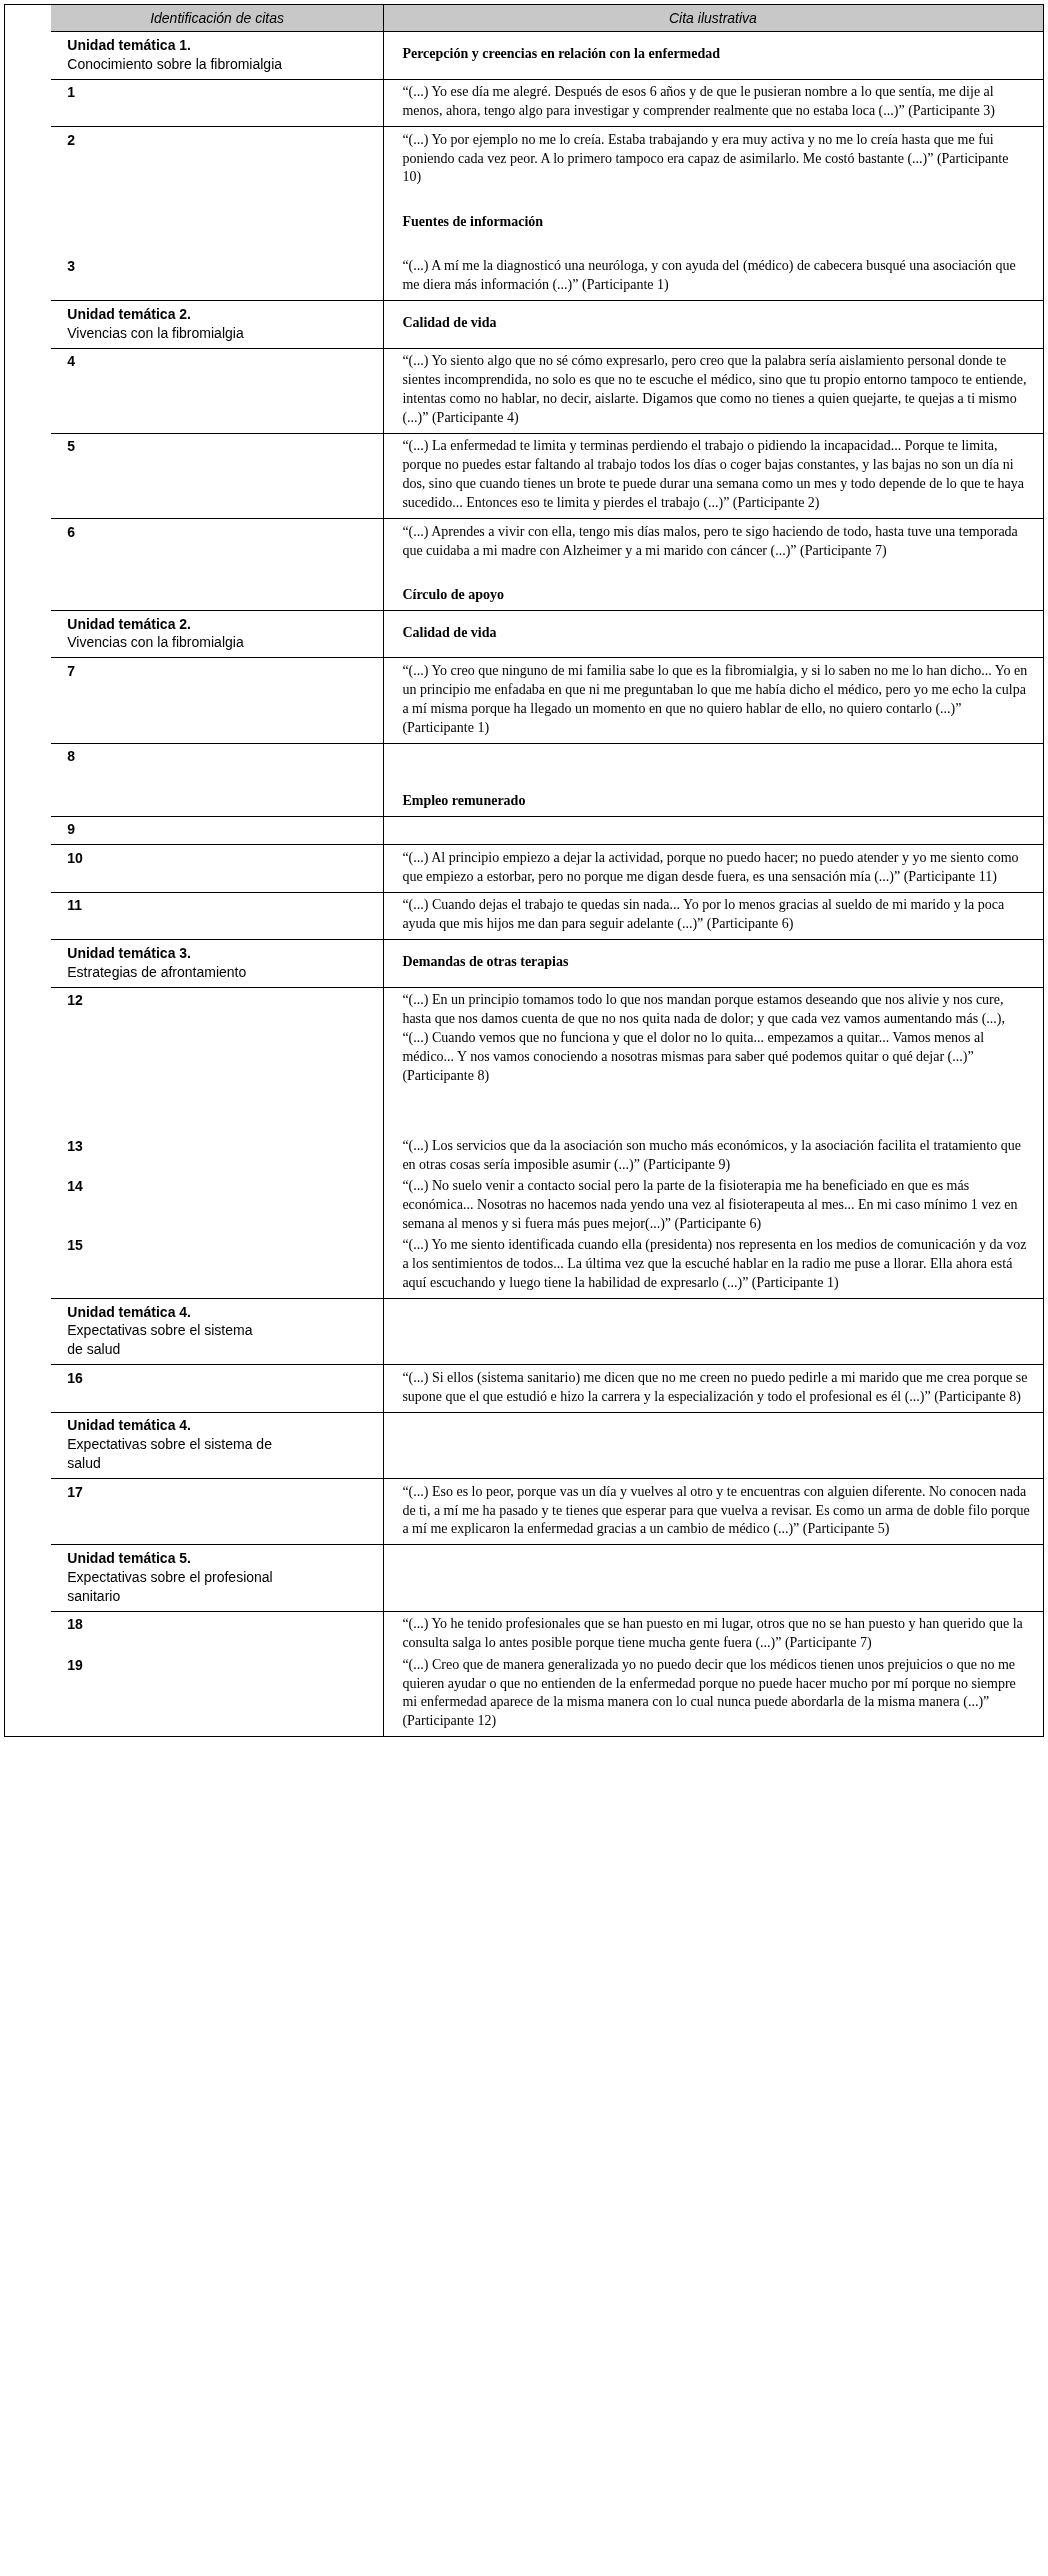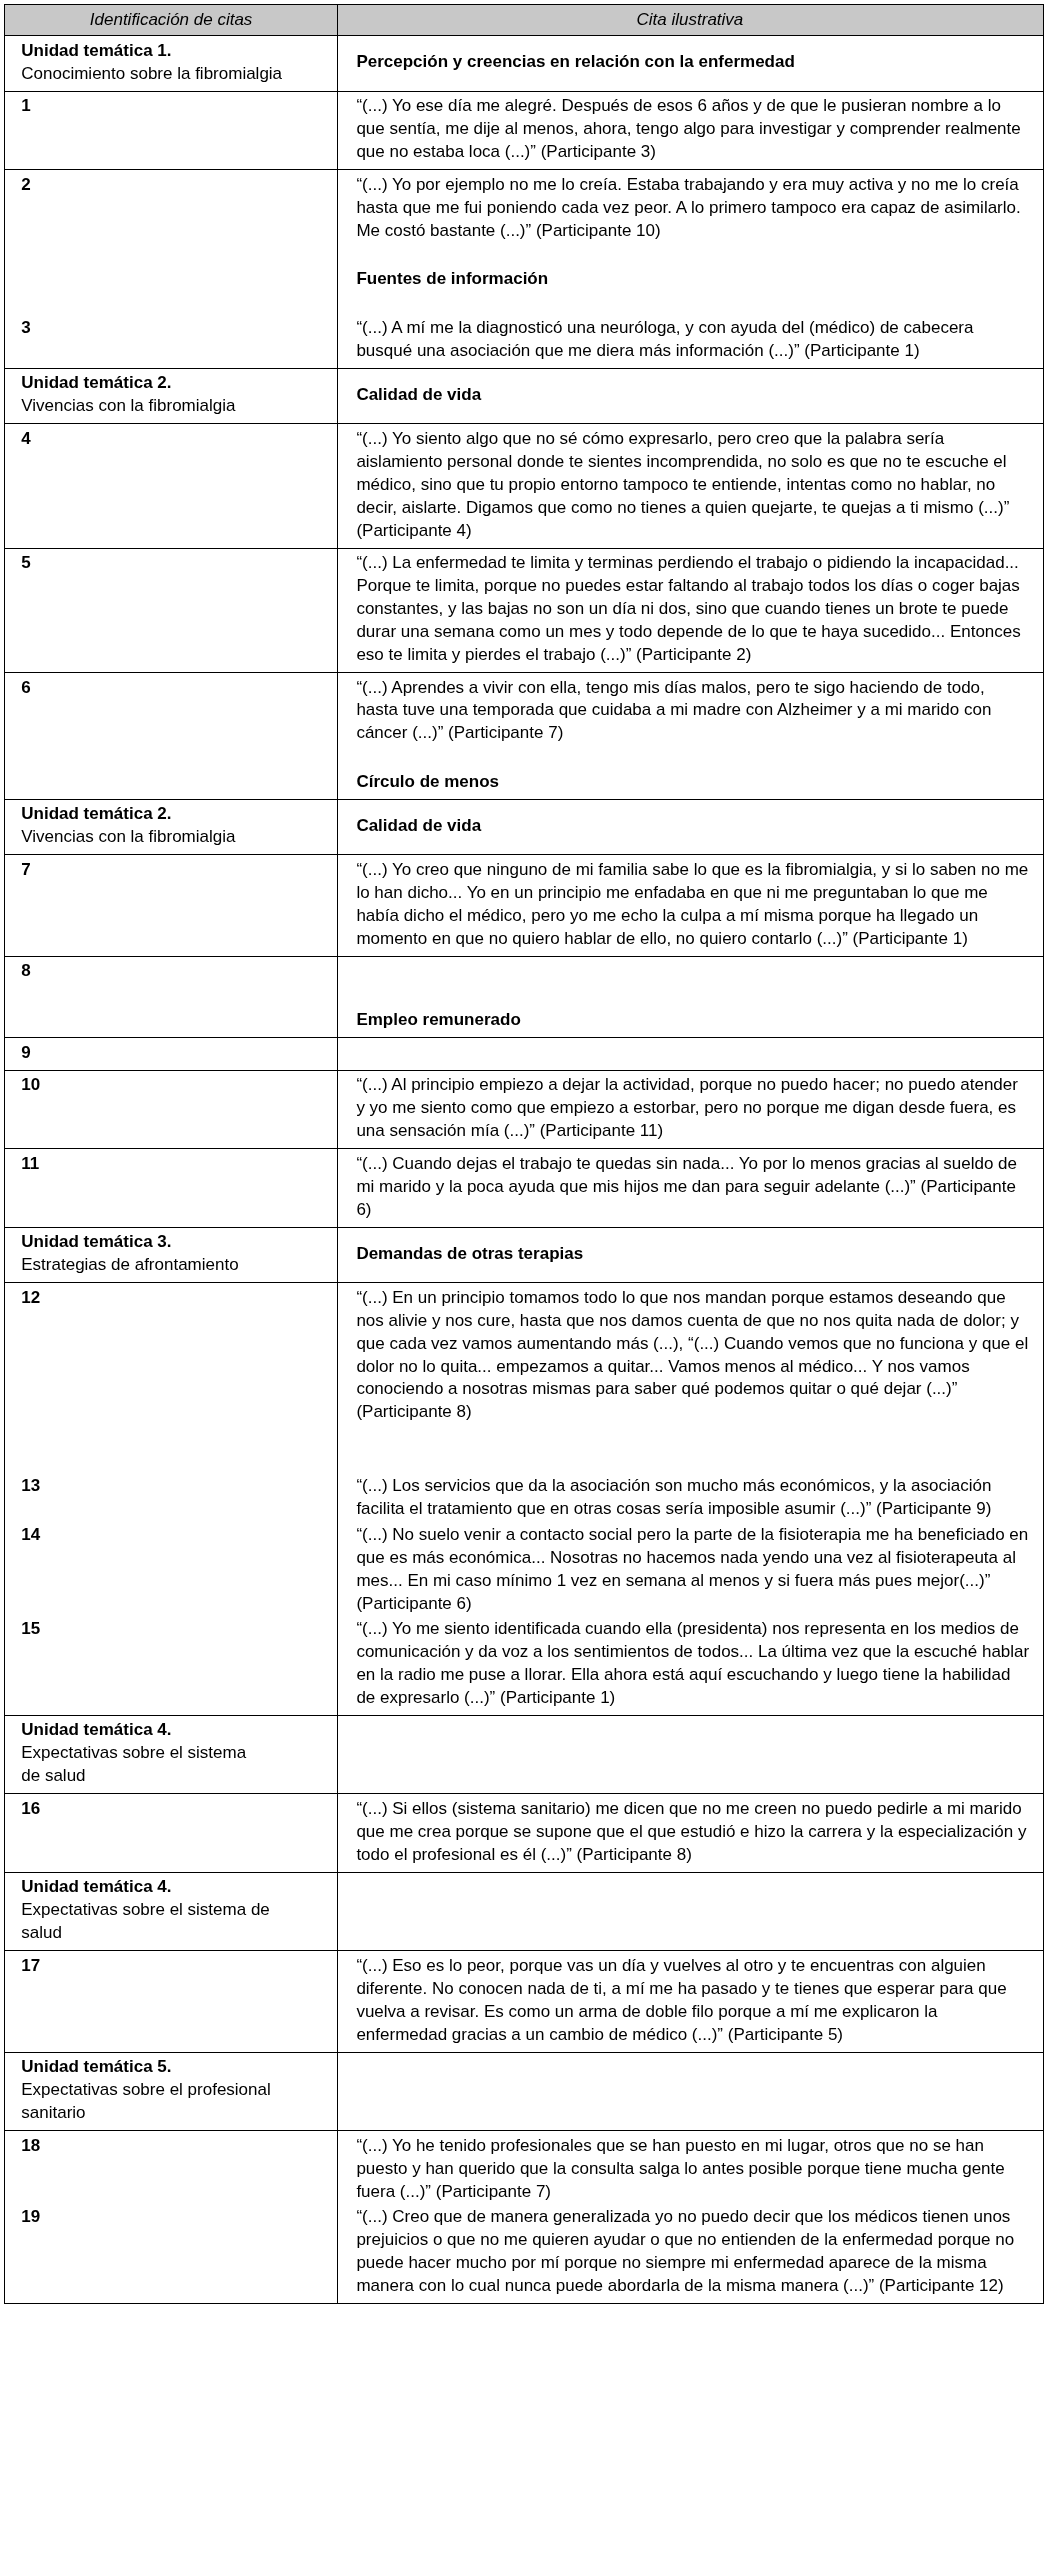--- a/index.html
+++ b/index.html
@@ -7,22 +7,23 @@
     background: #ffffff;
     font-family: "Liberation Sans", "DejaVu Sans", sans-serif;
     color: #000;
   }
   body { width: 1049px; }
   .page { width: 1049px; padding: 4.1px 5.2px 7.2px 4.1px; }
 
   .table {
     width: 100%;
     border: 1.5px solid #000;
-    font-size: 17px;
+    font-size: 14px;
     line-height: 1.35;
+    padding-left: 46px;
   }
 
   
   .thead, .row { position: relative; }
   .thead::before, .row::before {
     content: "";
     position: absolute;
     left: 332px;
     top: 0; bottom: 0;
     width: 1px;
@@ -42,21 +43,21 @@
   .th.left { width: 332px; flex: none; }
   .th.right { flex: 1; }
 
   .row { border-bottom: 1px solid #000; padding: 2.1px 0 4.1px 0; }
   .row:last-child { border-bottom: none; }
 
   .seg { display: flex; align-items: flex-start; margin-left: 9px; }
   .row.theme .seg { align-items: center; }
 
   .cl { width: 332px; flex: none; padding: 1.5px 8.2px 1px 7.2px; }
-  .cr { flex: 1; padding: 1.5px 12.4px 1px 10.3px; }
+  .cr { flex: 1; padding: 1.5px 12.4px 1px 10.3px; font-family: Liberation Serif, serif; }
 
   .b { font-weight: bold; }
 
   
   .seg.hseg { padding-top: 23px; }
   .seg.hseg + .seg { padding-top: 23px; }
 
   .quote-num { font-weight: bold; }
 </style>
 </head>
@@ -123,21 +124,21 @@
             <div class="cr">“(...) La enfermedad te limita y terminas perdiendo el trabajo o pidiendo la incapacidad... Porque te limita, porque no puedes estar faltando al trabajo todos los días o coger bajas constantes, y las bajas no son un día ni dos, sino que cuando tienes un brote te puede durar una semana como un mes y todo depende de lo que te haya sucedido... Entonces eso te limita y pierdes el trabajo (...)” (Participante 2)</div>
           </div>
         </div>
         <div class="row quotes">
           <div class="seg">
             <div class="cl quote-num">6</div>
             <div class="cr">“(...) Aprendes a vivir con ella, tengo mis días malos, pero te sigo haciendo de todo, hasta tuve una temporada que cuidaba a mi madre con Alzheimer y a mi marido con cáncer (...)” (Participante 7)</div>
           </div>
           <div class="seg hseg">
             <div class="cl quote-num"></div>
-            <div class="cr b">Círculo de menos</div>
+            <div class="cr b">Círculo de apoyo</div>
           </div>
         </div>
         <div class="row theme">
           <div class="seg">
             <div class="cl">
               <div class="b">Unidad temática 2.</div>
               <div>Vivencias con la fibromialgia</div>
             </div>
             <div class="cr">
               <div class="b">Calidad de vida</div>

